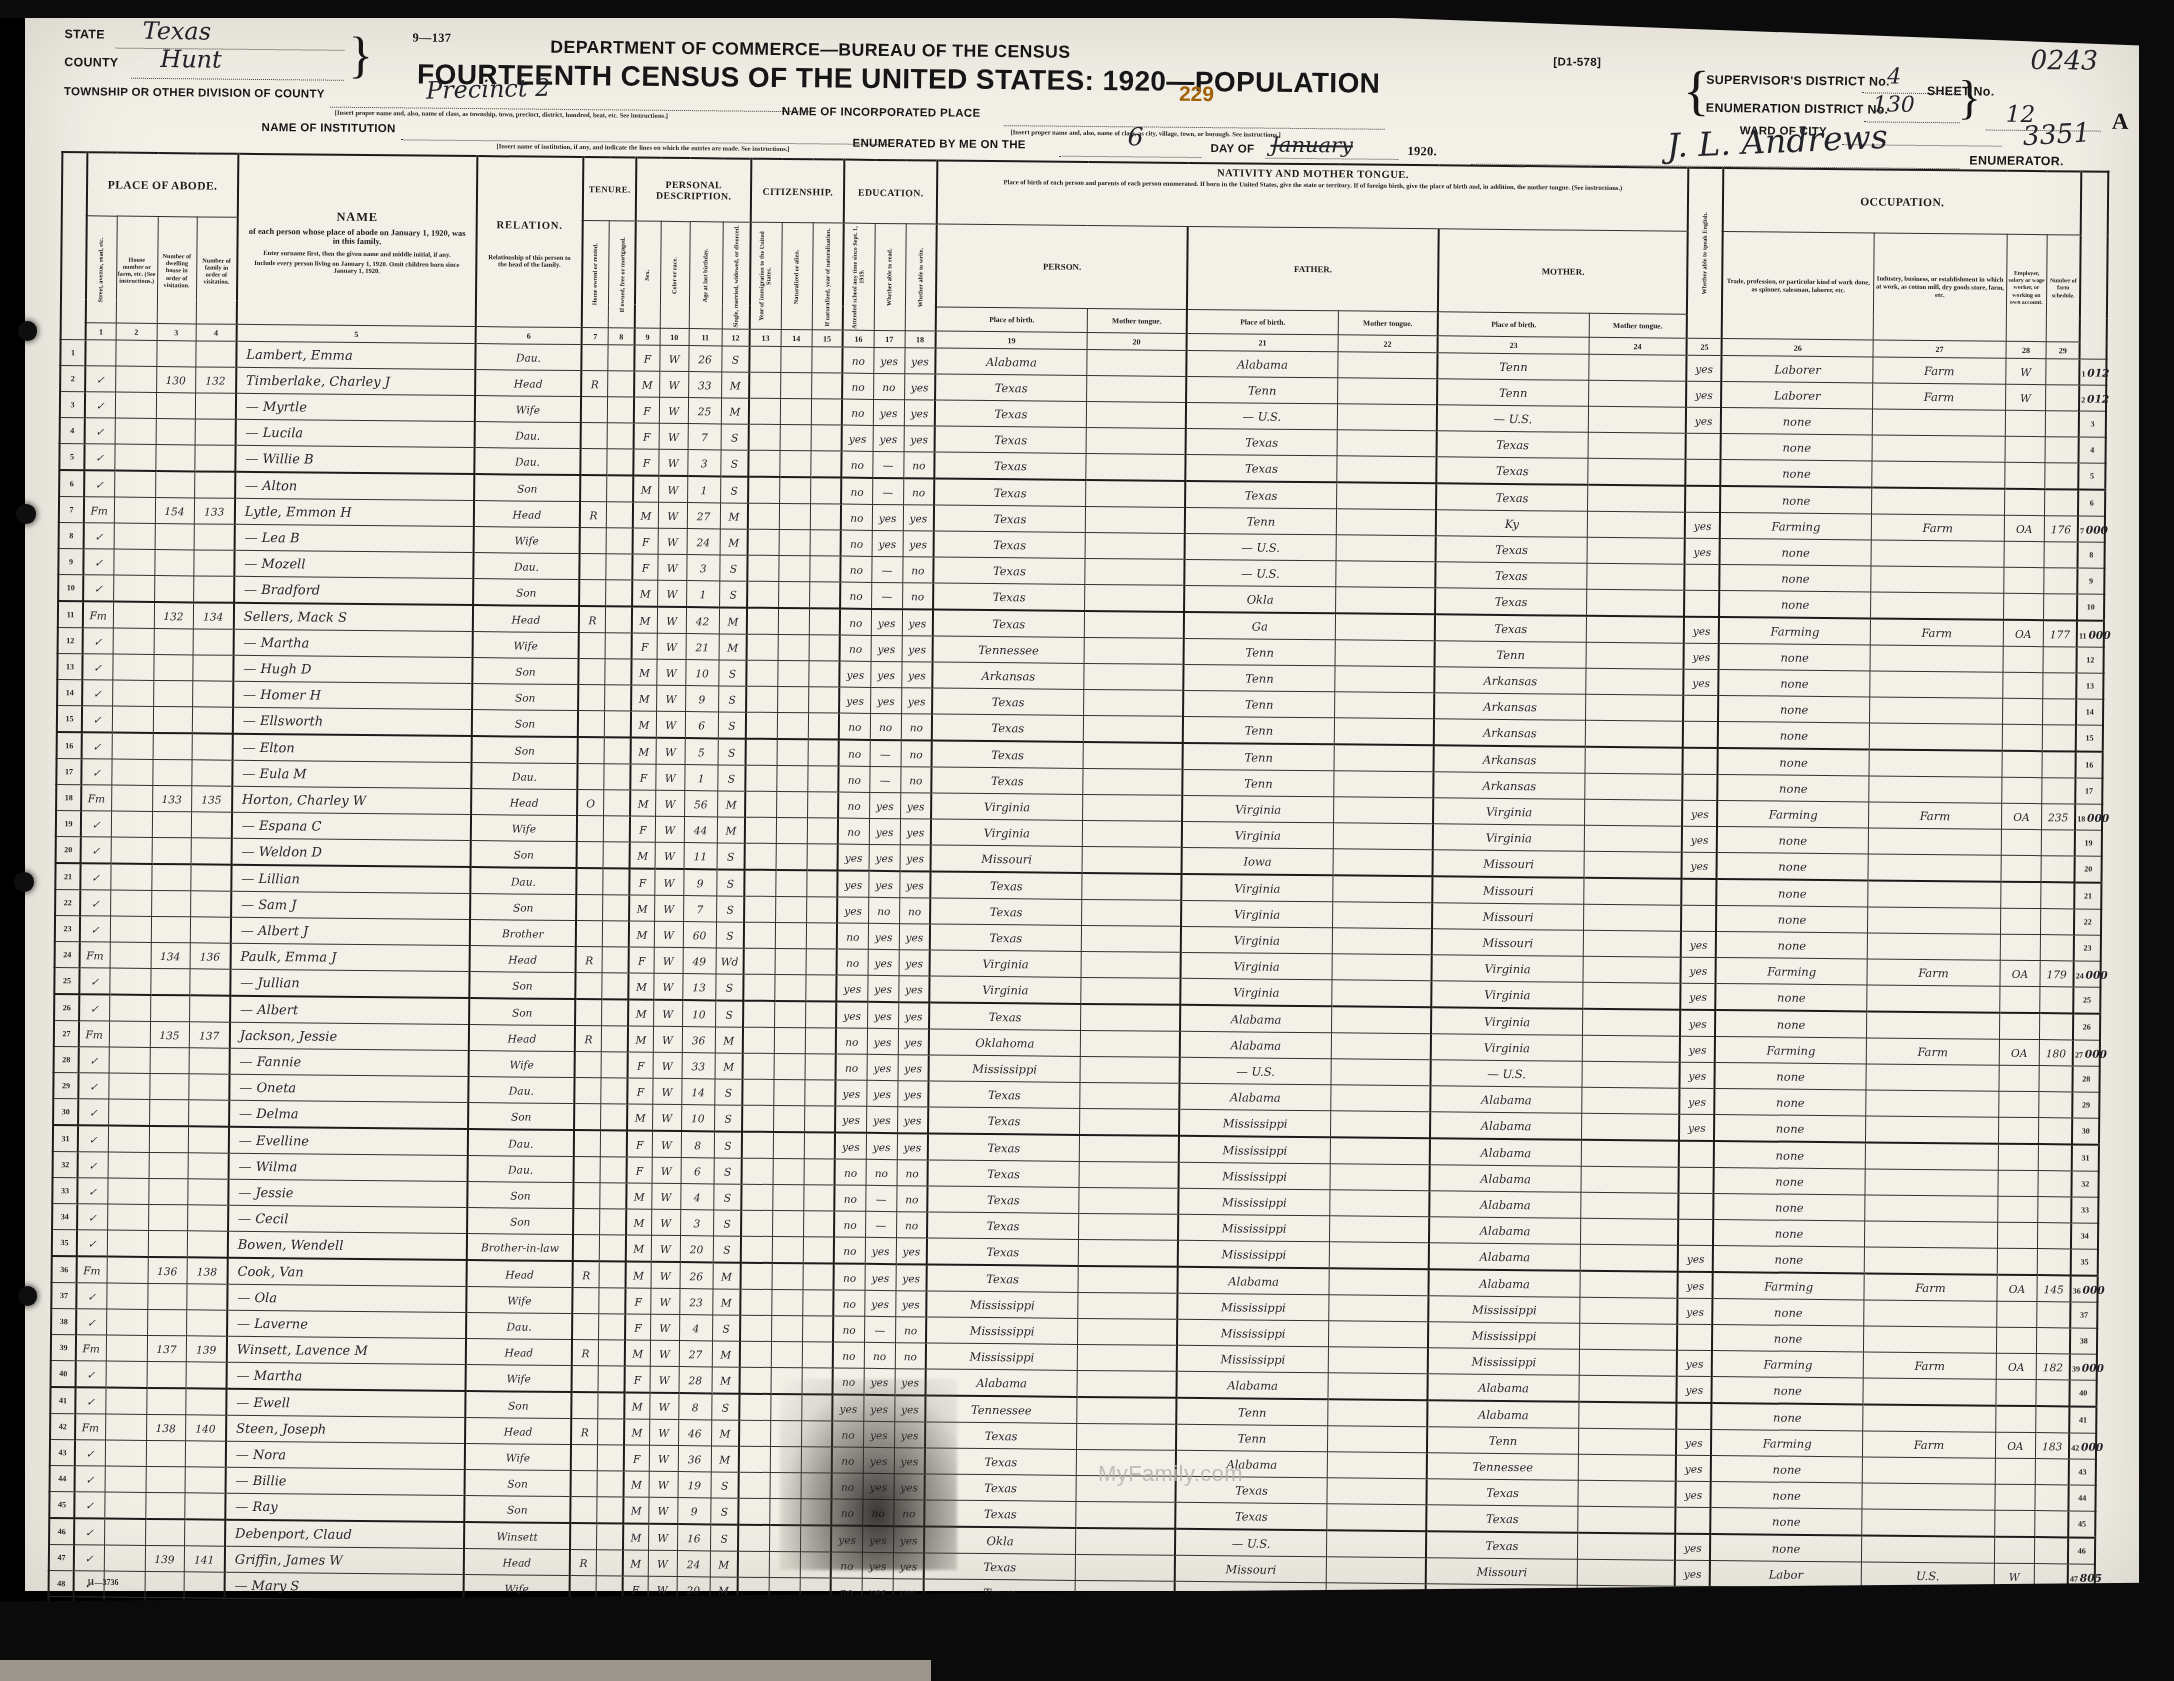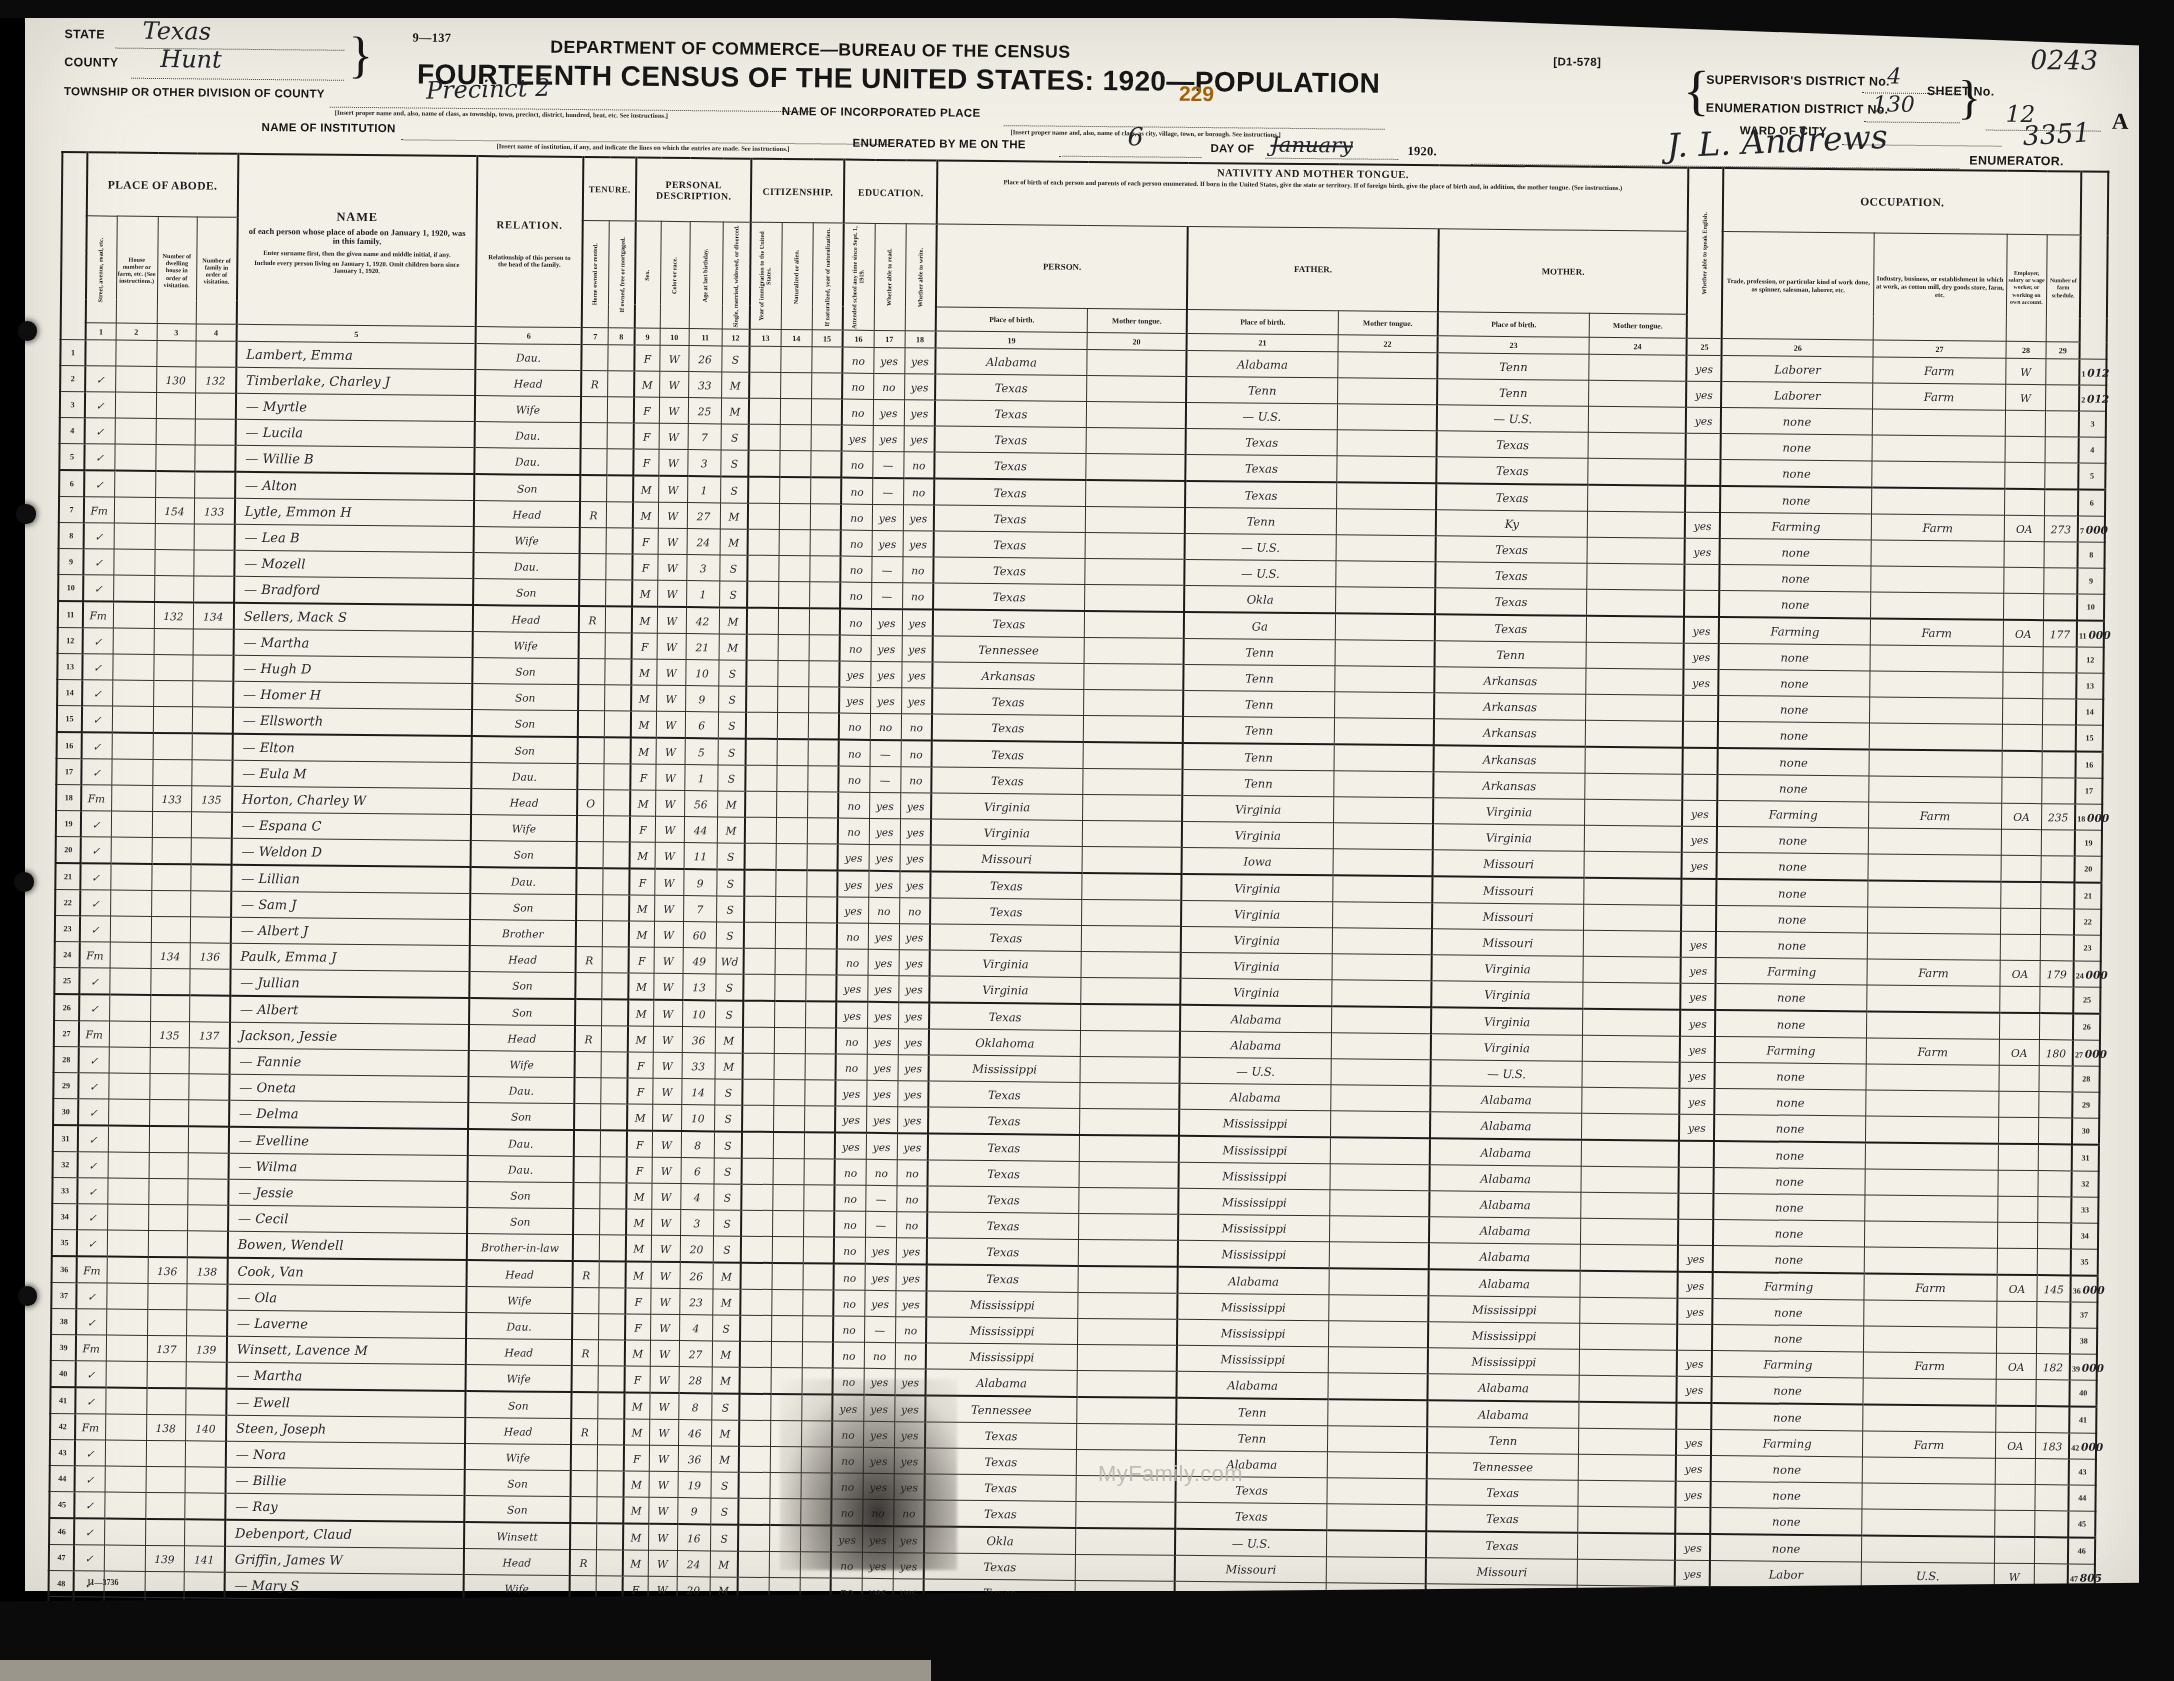--- a/index.html
+++ b/index.html
@@ -484,21 +484,21 @@
             <td class="hwc pobc">Texas</td>
             <td class="hwc bR"></td>
             <td class="hwc pobc">Tenn</td>
             <td class="hwc bR"></td>
             <td class="hwc pobc">Ky</td>
             <td class="hwc bR"></td>
             <td class="hwc bR">yes</td>
             <td class="hwc pobc">Farming</td>
             <td class="hwc pobc">Farm</td>
             <td class="hwc">OA</td>
-            <td class="hwc bR">273</td>
+            <td class="hwc bR">176</td>
             <td class="num" style="white-space: nowrap; overflow: visible;">7<span class="mgn">000</span></td>
           </tr>
           <tr>
             <td class="num bR">8</td>
             <td class="hwc">✓</td>
             <td class="hwc"></td>
             <td class="hwc"></td>
             <td class="hwc bR"></td>
             <td class="hwc namec bR">— Lea B</td>
             <td class="hwc bR">Wife</td>

